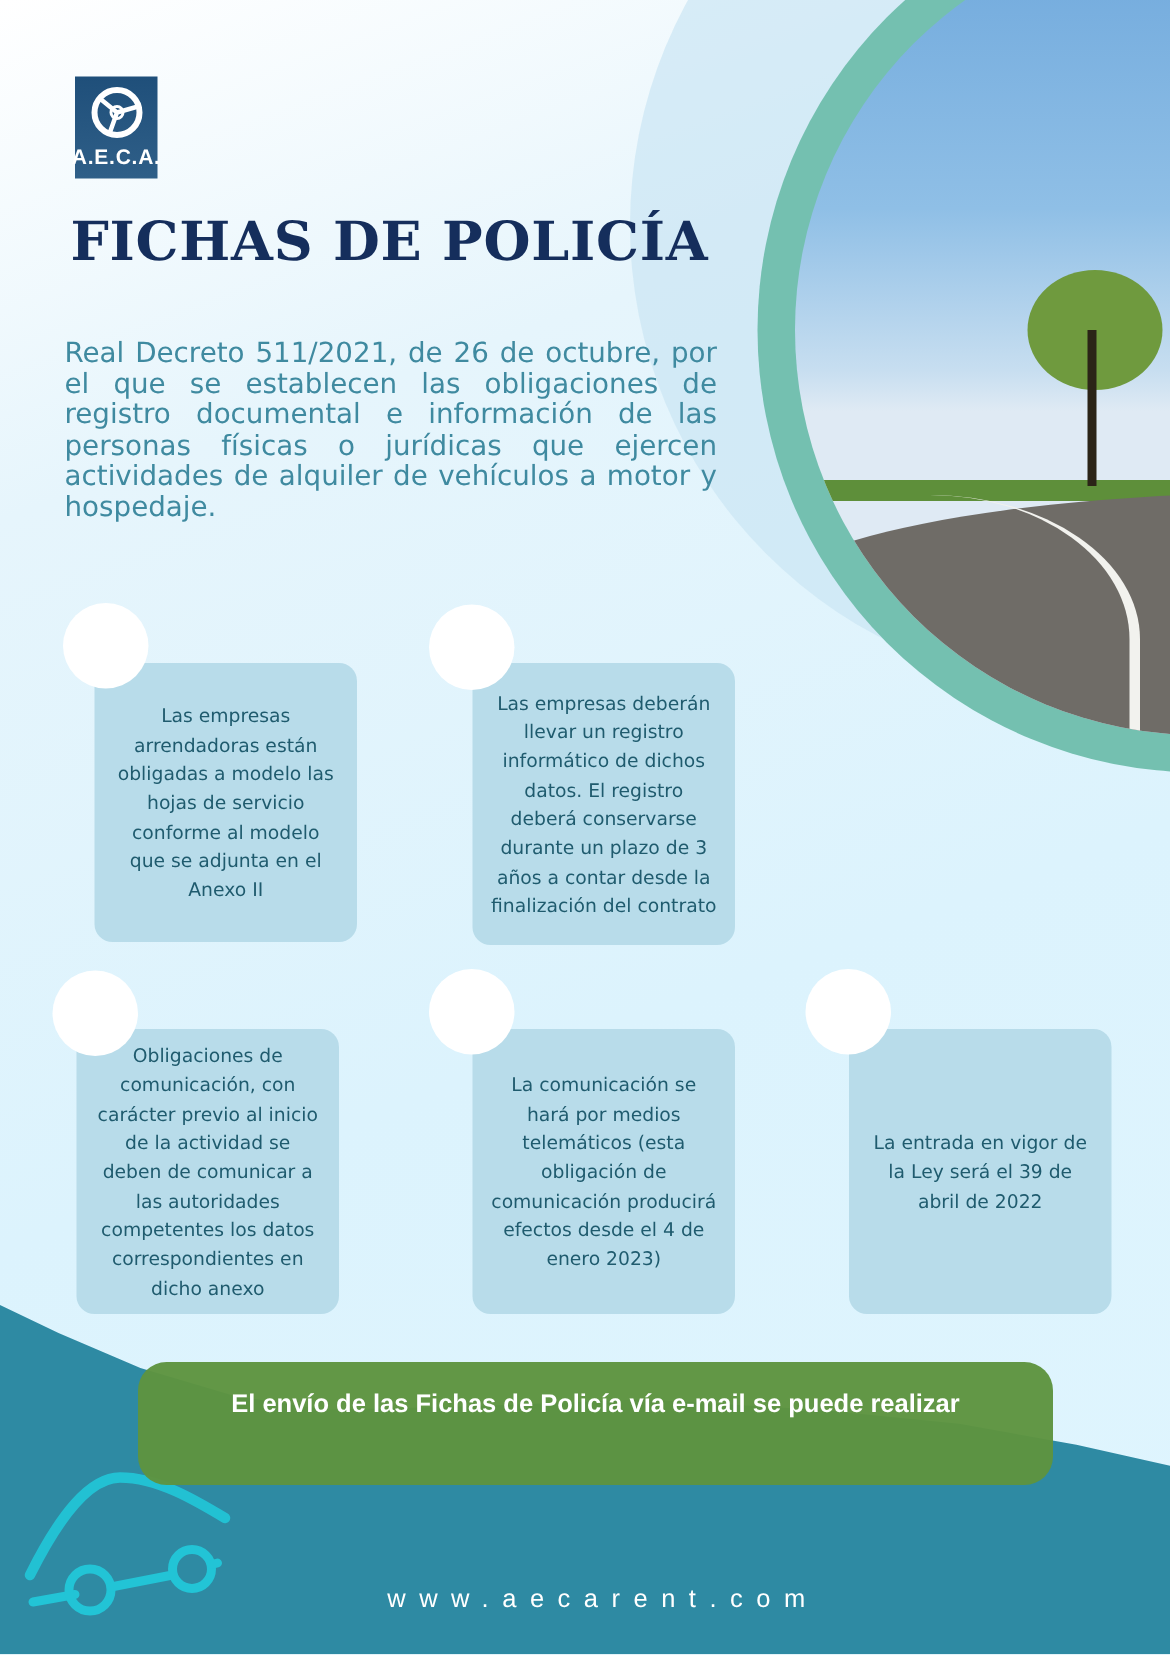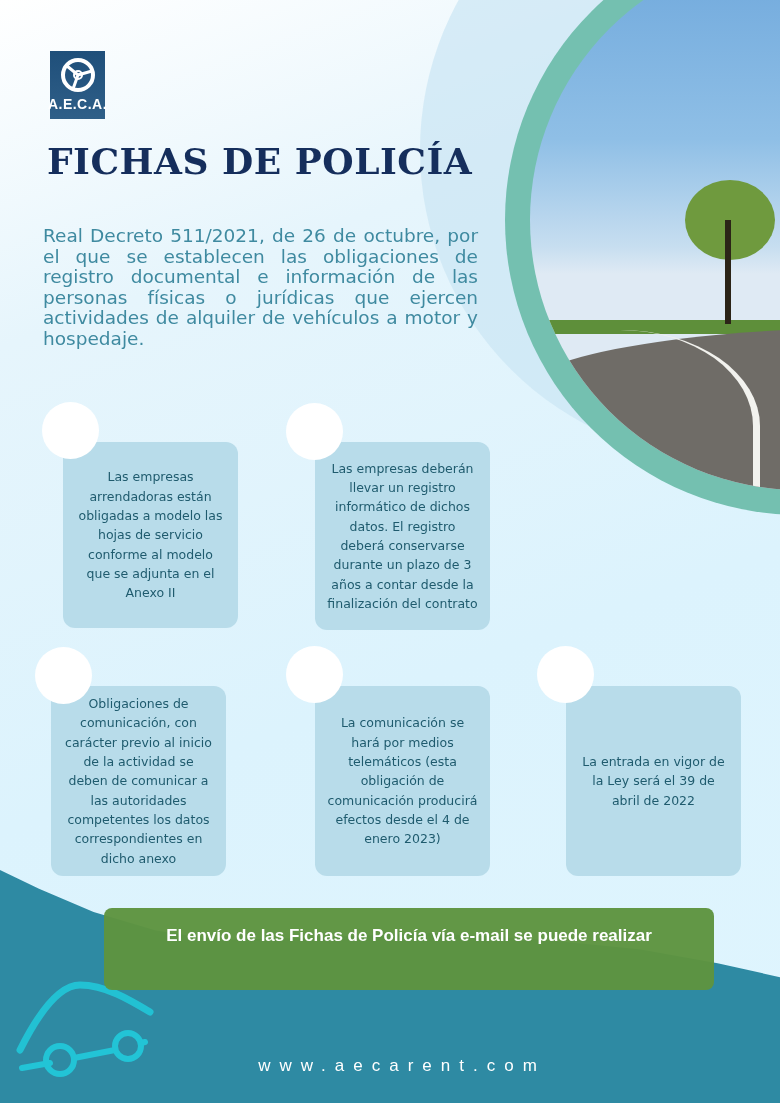--- a/index.html
+++ b/index.html
@@ -58,22 +58,22 @@
     position:absolute; width:175px; border-radius:12px; background:#b8dcea;
     color:#1f5b6e; font-size:12.5px; line-height:19.3px; text-align:center;
     display:flex; align-items:center; justify-content:center; padding:10px 12px;
   }
   .dot { position:absolute; width:57px; height:57px; border-radius:50%; background:#ffffff; }
   .bottom-fill { position:absolute; left:0; top:870px; width:780px; height:233px; background:#2e8aa3;
     clip-path: polygon(0 0, 5% 8%, 12% 18%, 20% 26%, 28% 30%, 40% 29%, 55% 27%, 70% 30%, 82% 34%, 92% 40%, 100% 46%, 100% 100%, 0 100%);
   }
   .car-icon { position:absolute; left:10px; top:950px; }
   .cta {
-    position:absolute; left:104px; top:908px; width:610px; height:82px;
-    background:rgba(94,148,64,0.97); border-radius:8px;
+    position:absolute; left:92px; top:908px; width:610px; height:82px;
+    background:rgba(94,148,64,0.97); border-radius:19px;
     color:#fff; font-family:"Liberation Sans", sans-serif; font-weight:bold; font-size:17px; line-height:27px;
     text-align:center; padding-top:14px;
   }
   .website {
     position:absolute; left:12px; top:1056px; width:780px; text-align:center;
     color:#fff; font-family:"Liberation Sans", sans-serif; font-size:17px; letter-spacing:9px;
   }
 </style>
 </head>
 <body>

